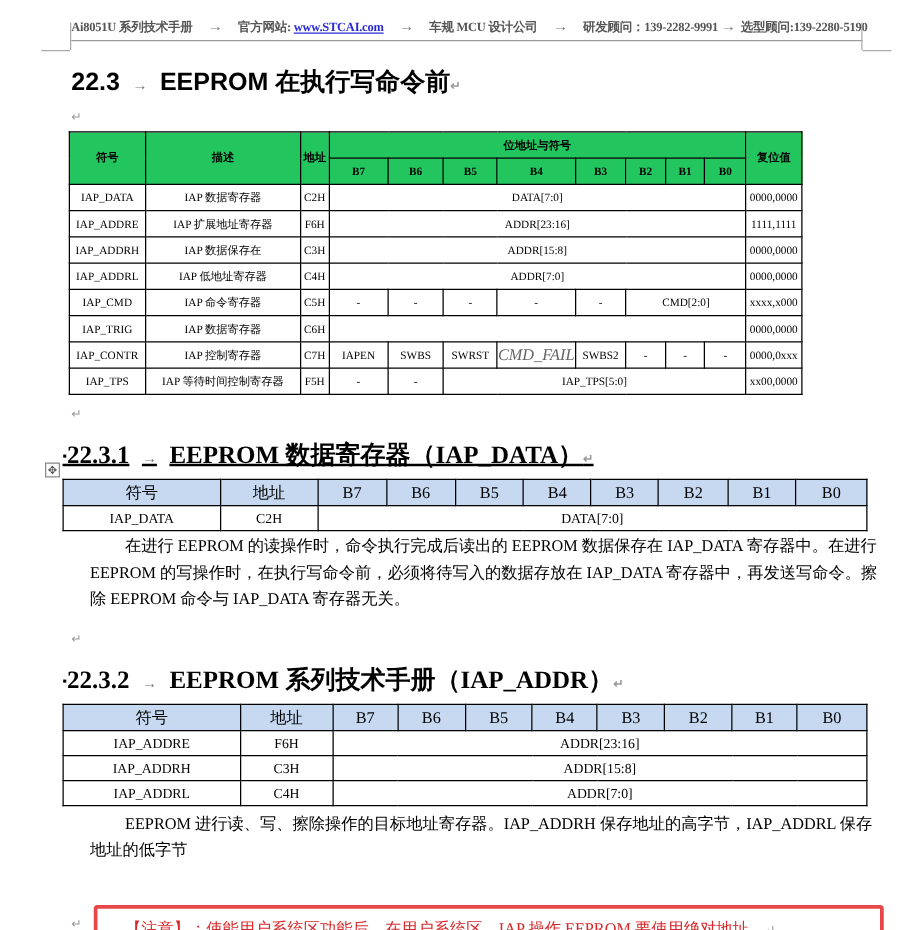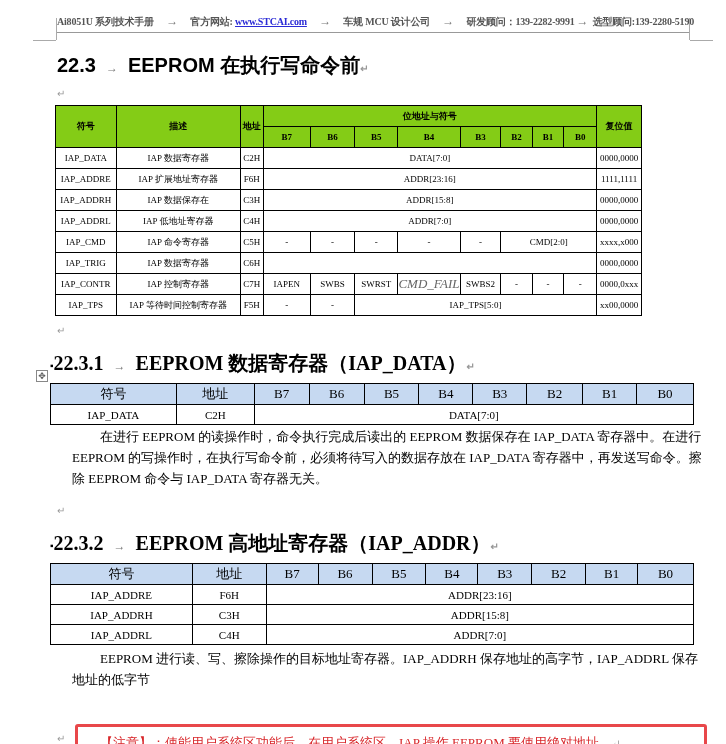--- a/index.html
+++ b/index.html
@@ -7,21 +7,21 @@
   .hdr{position:absolute;left:57px;top:14px;font-size:10px;color:#555;white-space:nowrap;font-family:"Liberation Serif",serif;font-weight:bold;letter-spacing:-0.2px;}
   .hdr a{color:#2b2bd6;text-decoration:underline;}
   .hdr-line{position:absolute;left:57px;right:36px;top:32px;border-top:1px solid #999;}
   .crop{position:absolute;border-color:#aaa;border-style:solid;width:0;height:0;}
   .h1{position:absolute;left:57px;top:52px;font-family:"Liberation Sans",sans-serif;font-weight:bold;font-size:20px;}
   .arrow{color:#777;font-weight:normal;font-size:12px;margin:0 10px;}
   .pm{position:absolute;color:#999;font-size:10px;font-family:"Liberation Sans",sans-serif;}
   table{border-collapse:collapse;position:absolute;}
   td,th{border:1px solid #000;text-align:center;padding:0;white-space:nowrap;}
   .t1{left:55px;top:105px;width:587px;font-size:9px;}
-  .t1 th{background:#84cc16;font-weight:bold;font-size:9px;height:20px;}
+  .t1 th{background:#22c55e;font-weight:bold;font-size:9px;height:20px;}
   .t1 td{height:20px;font-size:9px;}
   .t1 .small{font-size:13px;color:#666;font-style:italic;}
   .h2{position:absolute;left:50px;font-family:"Liberation Serif",serif;font-weight:bold;font-size:20px;white-space:nowrap;}
   .h2 .dot{font-size:10px;vertical-align:middle;}
   .t2{left:50px;width:644px;font-size:12px;}
   .t2 th{background:#c6d9f1;font-weight:normal;height:20px;font-size:13px;}
   .t2 td{height:19px;font-size:11px;}
   .para{position:absolute;left:72px;width:636px;font-size:13px;line-height:21px;font-family:"Liberation Serif",serif;}
   .note{position:absolute;left:75px;top:724px;width:632px;height:38px;border:3px solid #e8474a;border-radius:3px;box-sizing:border-box;color:#d8262a;font-size:13px;line-height:32px;padding-left:22px;}
   .move{position:absolute;left:36px;top:370px;width:10px;height:10px;border:1px solid #888;font-size:9px;line-height:10px;text-align:center;color:#555;}
@@ -152,21 +152,21 @@
     <td>F5H</td>
     <td>-</td>
     <td>-</td>
     <td colspan="6">IAP_TPS[5:0]</td>
     <td>xx00,0000</td>
   </tr>
 </tbody>
   </table>
 <div class="pm" style="left:57px;top:325px;">↵</div>
 
-<div class="h2" style="top:350px;">
+<div class="h2" style="top:350px;text-decoration:underline;">
   <span class="dot">▪</span><span>22.3.1</span><span class="arrow">→</span><span>EEPROM 数据寄存器（IAP_DATA）</span><span class="tail">↵</span>
 </div>
 <div class="move">✥</div>
 
 <table class="t2" style="top:383px;">
   <colgroup>
     <col style="width:126px">
       <col style="width:78px">
     <col style="width:55px">
       <col style="width:55px">
@@ -195,21 +195,21 @@
     <td>C2H</td>
     <td colspan="8">DATA[7:0]</td>
   </tr>
 </tbody>
   </table>
 
 <div class="para" style="top:426px;text-indent:28px;">在进行 EEPROM 的读操作时，命令执行完成后读出的 EEPROM 数据保存在 IAP_DATA 寄存器中。在进行 EEPROM 的写操作时，在执行写命令前，必须将待写入的数据存放在 IAP_DATA 寄存器中，再发送写命令。擦除 EEPROM 命令与 IAP_DATA 寄存器无关。</div>
 <div class="pm" style="left:57px;top:505px;">↵</div>
 
 <div class="h2" style="top:530px;">
-  <span class="dot">▪</span><span>22.3.2</span><span class="arrow">→</span><span>EEPROM 高地址寄存器（IAP_ADDR）</span><span class="tail">↵</span>
+  <span class="dot">▪</span><span>22.3.2</span><span class="arrow">→</span><span>EEPROM 系列技术手册（IAP_ADDR）</span><span class="tail">↵</span>
 </div>
 
 <table class="t2" style="top:563px;">
   <colgroup>
     <col style="width:142px">
       <col style="width:74px">
     <col style="width:52px">
       <col style="width:54px">
       <col style="width:54px">
       <col style="width:52px">

